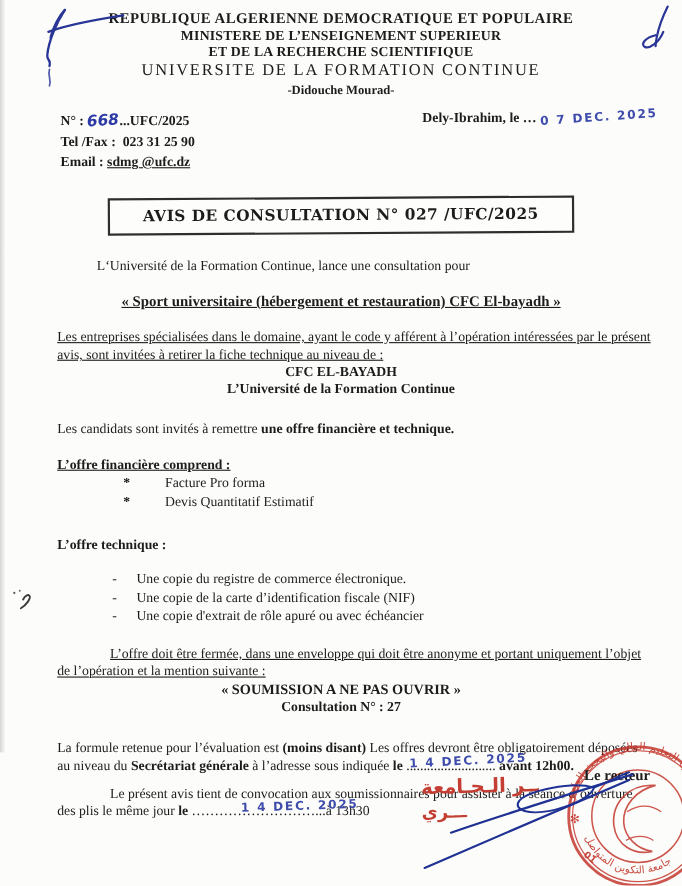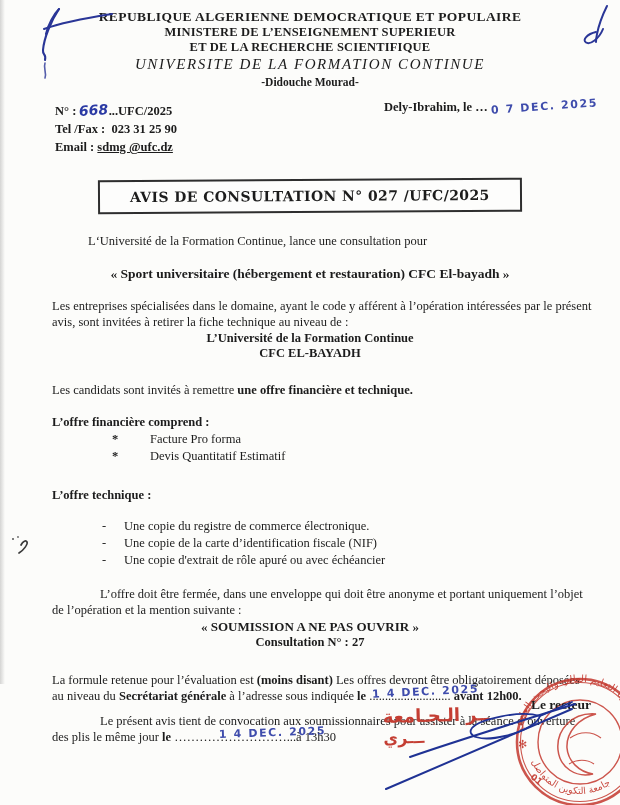--- a/index.html
+++ b/index.html
@@ -10,21 +10,21 @@
     color:var(--text, #1b1b1b);
   }
   .edge-left{position:absolute;left:0;top:0;width:5px;height:100%;
     background:linear-gradient(to right, rgba(110,110,110,.28), rgba(110,110,110,0));}
   .page{position:relative;width:620px;height:684px;}
 
   
   .hdr{padding-top:9px;text-align:center;line-height:1.18;}
   .hdr .l1{font-size:13.5px;font-weight:bold;letter-spacing:.4px;}
   .hdr .l2,.hdr .l3{font-size:12.5px;font-weight:bold;letter-spacing:.2px;}
-  .hdr .l4{font-size:15px;font-weight:400;letter-spacing:1.6px;margin-top:2px;font-style:italic;}
+  .hdr .l4{font-size:15px;font-weight:400;letter-spacing:1.6px;margin-top:2px;}
   .hdr .l5{font-size:11.5px;font-weight:bold;margin-top:2px;}
 
   
   .refrow{display:flex;justify-content:space-between;margin:10px 22px 0 55px;}
   .refleft{font-size:12.5px;font-weight:bold;line-height:1.45;}
   .refleft .hand{font-family:"DejaVu Sans",sans-serif;font-style:italic;font-weight:700;
     color:var(--ink-blue);font-size:14px;display:inline-block;transform:rotate(-4deg);}
   .email-val{text-decoration:underline;text-align:right;}
   .refright{font-size:12.5px;font-weight:bold;white-space:nowrap;}
 
@@ -35,21 +35,21 @@
   
   .boxwrap{text-align:center;margin-top:23px;}
   .titlebox{display:inline-block;border:2px solid #2e2e2e;padding:7px 30px;
     font-family:"DejaVu Serif", serif;font-weight:bold;font-size:14px;letter-spacing:.4px;
     transform:rotate(-.35deg);background:#fdfdfc;}
 
   
   .p{font-size:12.5px;line-height:1.32;margin:0 26px 0 52px;}
   .indent{ text-indent:36px; }
   .indent48{ text-indent:48px; }
-  .mt20{margin-top:20px;} .mt16{margin-top:16px;} .mt14{margin-top:14px;}
+  .mt20{margin-top:20px;} .mt16{margin-top:16px;text-decoration:underline;} .mt14{margin-top:14px;}
   .mt12{margin-top:0;} .mt22{margin-top:22px;} .mt8{margin-top:8px;}
   .center{text-align:center;margin-left:26px;margin-right:26px;}
   .b{font-weight:bold;}
   .subject{font-size:13.5px;font-weight:bold;}
   .addr{font-size:12.5px;font-weight:bold;line-height:1.25;}
   .listrow{display:flex;font-size:12.5px;line-height:1.38;}
   .star-list .marker{margin-left:112px;width:38px;font-weight:bold;}
   .dash-list .marker{margin-left:102px;width:22px;}
   .dotwrap{position:relative;white-space:nowrap;}
   .dotwrap .blue-stamp{position:absolute;left:6px;top:-4px;transform:rotate(-3deg);}
@@ -104,22 +104,22 @@
 
   <div class="boxwrap">
     <div class="titlebox">AVIS DE CONSULTATION N° 027 /UFC/2025</div>
   </div>
 
   <p class="p indent mt20">L‘Université de la Formation Continue, lance une consultation pour</p>
 
   <p class="center subject mt16">« Sport universitaire (hébergement et restauration) CFC El-bayadh »</p>
 
   <p class="p mt16">Les entreprises spécialisées dans le domaine, ayant le code y afférent à l’opération intéressées par le présent avis, sont invitées à retirer la fiche technique au niveau de :</p>
+  <div class="center addr">CFC EL-BAYADH</div>
   <div class="center addr">L’Université de la Formation Continue</div>
-  <div class="center addr">CFC EL-BAYADH</div>
 
   <p class="p mt20"><span>Les candidats sont invités à remettre </span><span class="b">une offre financière et technique.</span></p>
 
   <p class="p b mt16">L’offre financière comprend :</p>
   <div class="listrow star-list">
     <span class="marker">*</span>
     <span>Facture Pro forma</span>
   </div>
   <div class="listrow star-list">
     <span class="marker">*</span>

